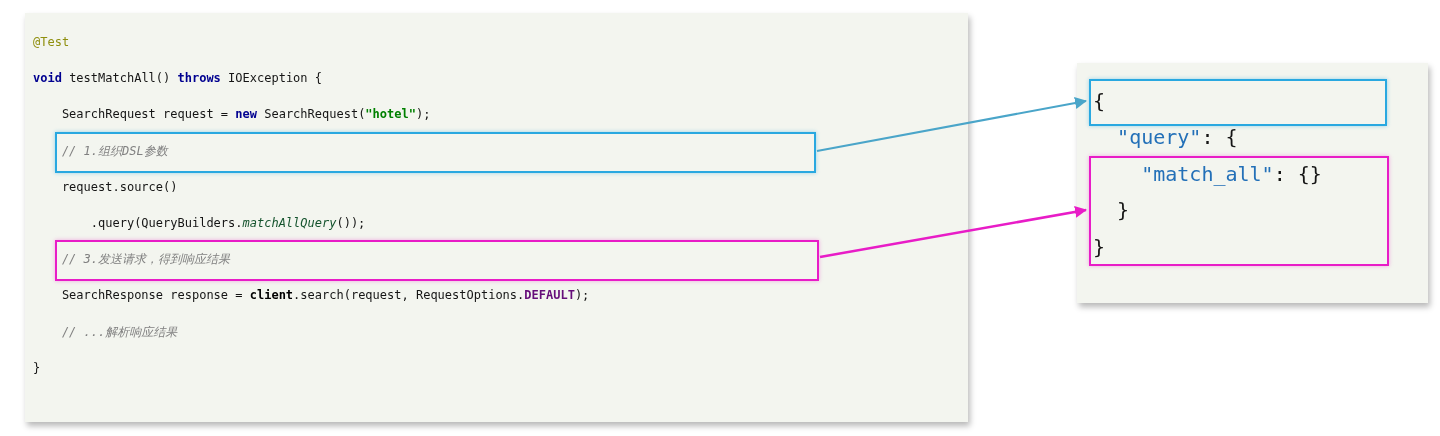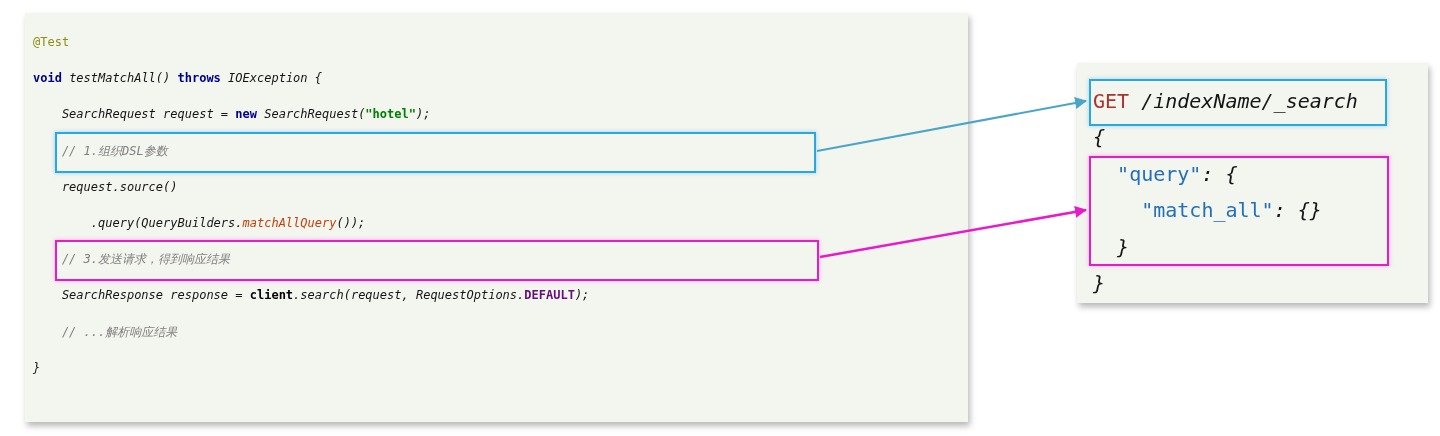--- a/index.html
+++ b/index.html
@@ -26,28 +26,28 @@
   .code-lines { position: absolute; inset: 0; }
   #java-panel .code-lines { padding: 11px 0 0 8px; --lh: 36.2px; font-size: 12px; }
   #dsl-panel  .code-lines { padding: 20px 0 0 16px; --lh: 36.4px; font-size: 20px; }
   .code-line {
     height: var(--lh);
     line-height: var(--lh);
     white-space: pre;
     color: #151515;
   }
   
-  .tok-plain        { color: #151515; font-style: italic; }
+  .tok-plain        { color: #151515; }
   .tok-annotation   { color: #8f8f0e; }
   .tok-keyword      { color: #000090; font-weight: bold; }
   .tok-comment      { color: #808080; font-style: italic; }
   .tok-string       { color: #008000; font-weight: bold; }
   .tok-field        { color: #000000; font-weight: bold; }
   .tok-staticfield  { color: #660e7a; font-weight: bold; }
-  .tok-staticmethod { color: #c2410c; font-style: italic; }
+  .tok-staticmethod { color: #14532d; font-style: italic; }
   .tok-httpmethod   { color: #aa332e; }
   .tok-jsonkey      { color: #2370b8; }
   
   .hl-box {
     position: absolute;
     border: 2px solid;
     background: transparent;
     pointer-events: none;
   }
   .hl-cyan    { border-color: #29a8e0; box-shadow: 0 0 4px rgba(41,168,224,0.45); }
@@ -77,21 +77,20 @@
       <div class="code-line"><span class="tok-plain">    SearchResponse response = </span><span class="tok-field">client</span><span class="tok-plain">.search(request, RequestOptions.</span><span class="tok-staticfield">DEFAULT</span><span class="tok-plain">);</span></div>
       <div class="code-line"><span class="tok-comment">    // ...解析响应结果</span></div>
       <div class="code-line"><span class="tok-plain">}</span></div>
     </div>
   <div id="hl-java-searchrequest" class="hl-box hl-cyan" style="border-color: rgb(41, 168, 224);"></div>
   <div id="hl-java-query" class="hl-box hl-magenta" style="border-color: rgb(232, 28, 199);"></div>
 </div>
 
 <div id="dsl-panel" class="card">
   <div class="code-lines">
-      <div class="code-line"><span class="tok-httpmethod">GET</span><span class="tok-plain"> /indexName/_search</span></div>
       <div class="code-line"><span class="tok-plain">{</span></div>
       <div class="code-line"><span class="tok-plain">  </span><span class="tok-jsonkey">"query"</span><span class="tok-plain">: {</span></div>
       <div class="code-line"><span class="tok-plain">    </span><span class="tok-jsonkey">"match_all"</span><span class="tok-plain">: {}</span></div>
       <div class="code-line"><span class="tok-plain">  }</span></div>
       <div class="code-line"><span class="tok-plain">}</span></div>
     </div>
   <div id="hl-dsl-get" class="hl-box hl-cyan" style="border-color: rgb(41, 168, 224);"></div>
   <div id="hl-dsl-match-all" class="hl-box hl-magenta" style="border-color: rgb(232, 28, 199);"></div>
 </div>
 

